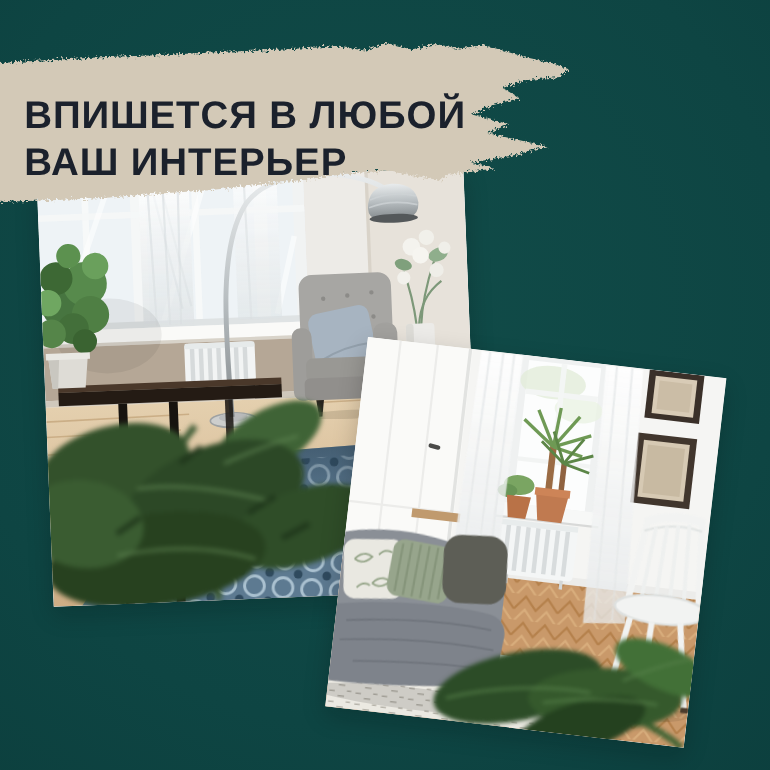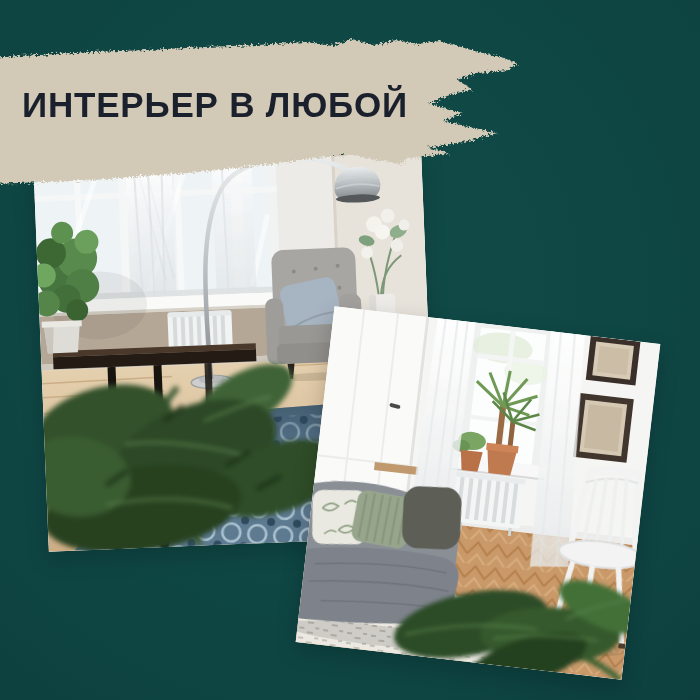--- a/index.html
+++ b/index.html
@@ -461,17 +461,18 @@
         <filter id="rough" x="-4%" y="-8%" width="108%" height="116%">
           <feTurbulence type="fractalNoise" baseFrequency="0.45" numOctaves="2" seed="7" result="n"></feTurbulence>
           <feDisplacementMap in="SourceGraphic" in2="n" scale="7"></feDisplacementMap>
         </filter>
       </defs>
       <path fill="var(--theme-brush,#d3c9b7)" filter="url(#rough)" d="M-12,58 L38,55 L92,52 L148,50 L205,47 L258,45 L306,42 L332,46 L352,39 L374,45 L396,40 L417,44 L440,41 L461,47 L478,52
            L501,57 L517,63 L509,70 L477,73 L457,80 L472,89 L447,96 L429,104 L463,113 L443,121 L497,133 L468,141 L428,148 L450,153 L407,159
            L401,164 L350,155 L315,158 L280,163 L236,168 L190,173 L146,176 L94,180 L46,182 L-12,184 Z"></path>
     </svg>
     <div id="headline">
-      <div>ИНТЕРЬЕР В ЛЮБОЙ</div>
+      <div>ВПИШЕТСЯ В ЛЮБОЙ</div>
+      <div>ВАШ ИНТЕРЬЕР</div>
     </div>
   </div>
 
 </div>
 
 </body></html>

